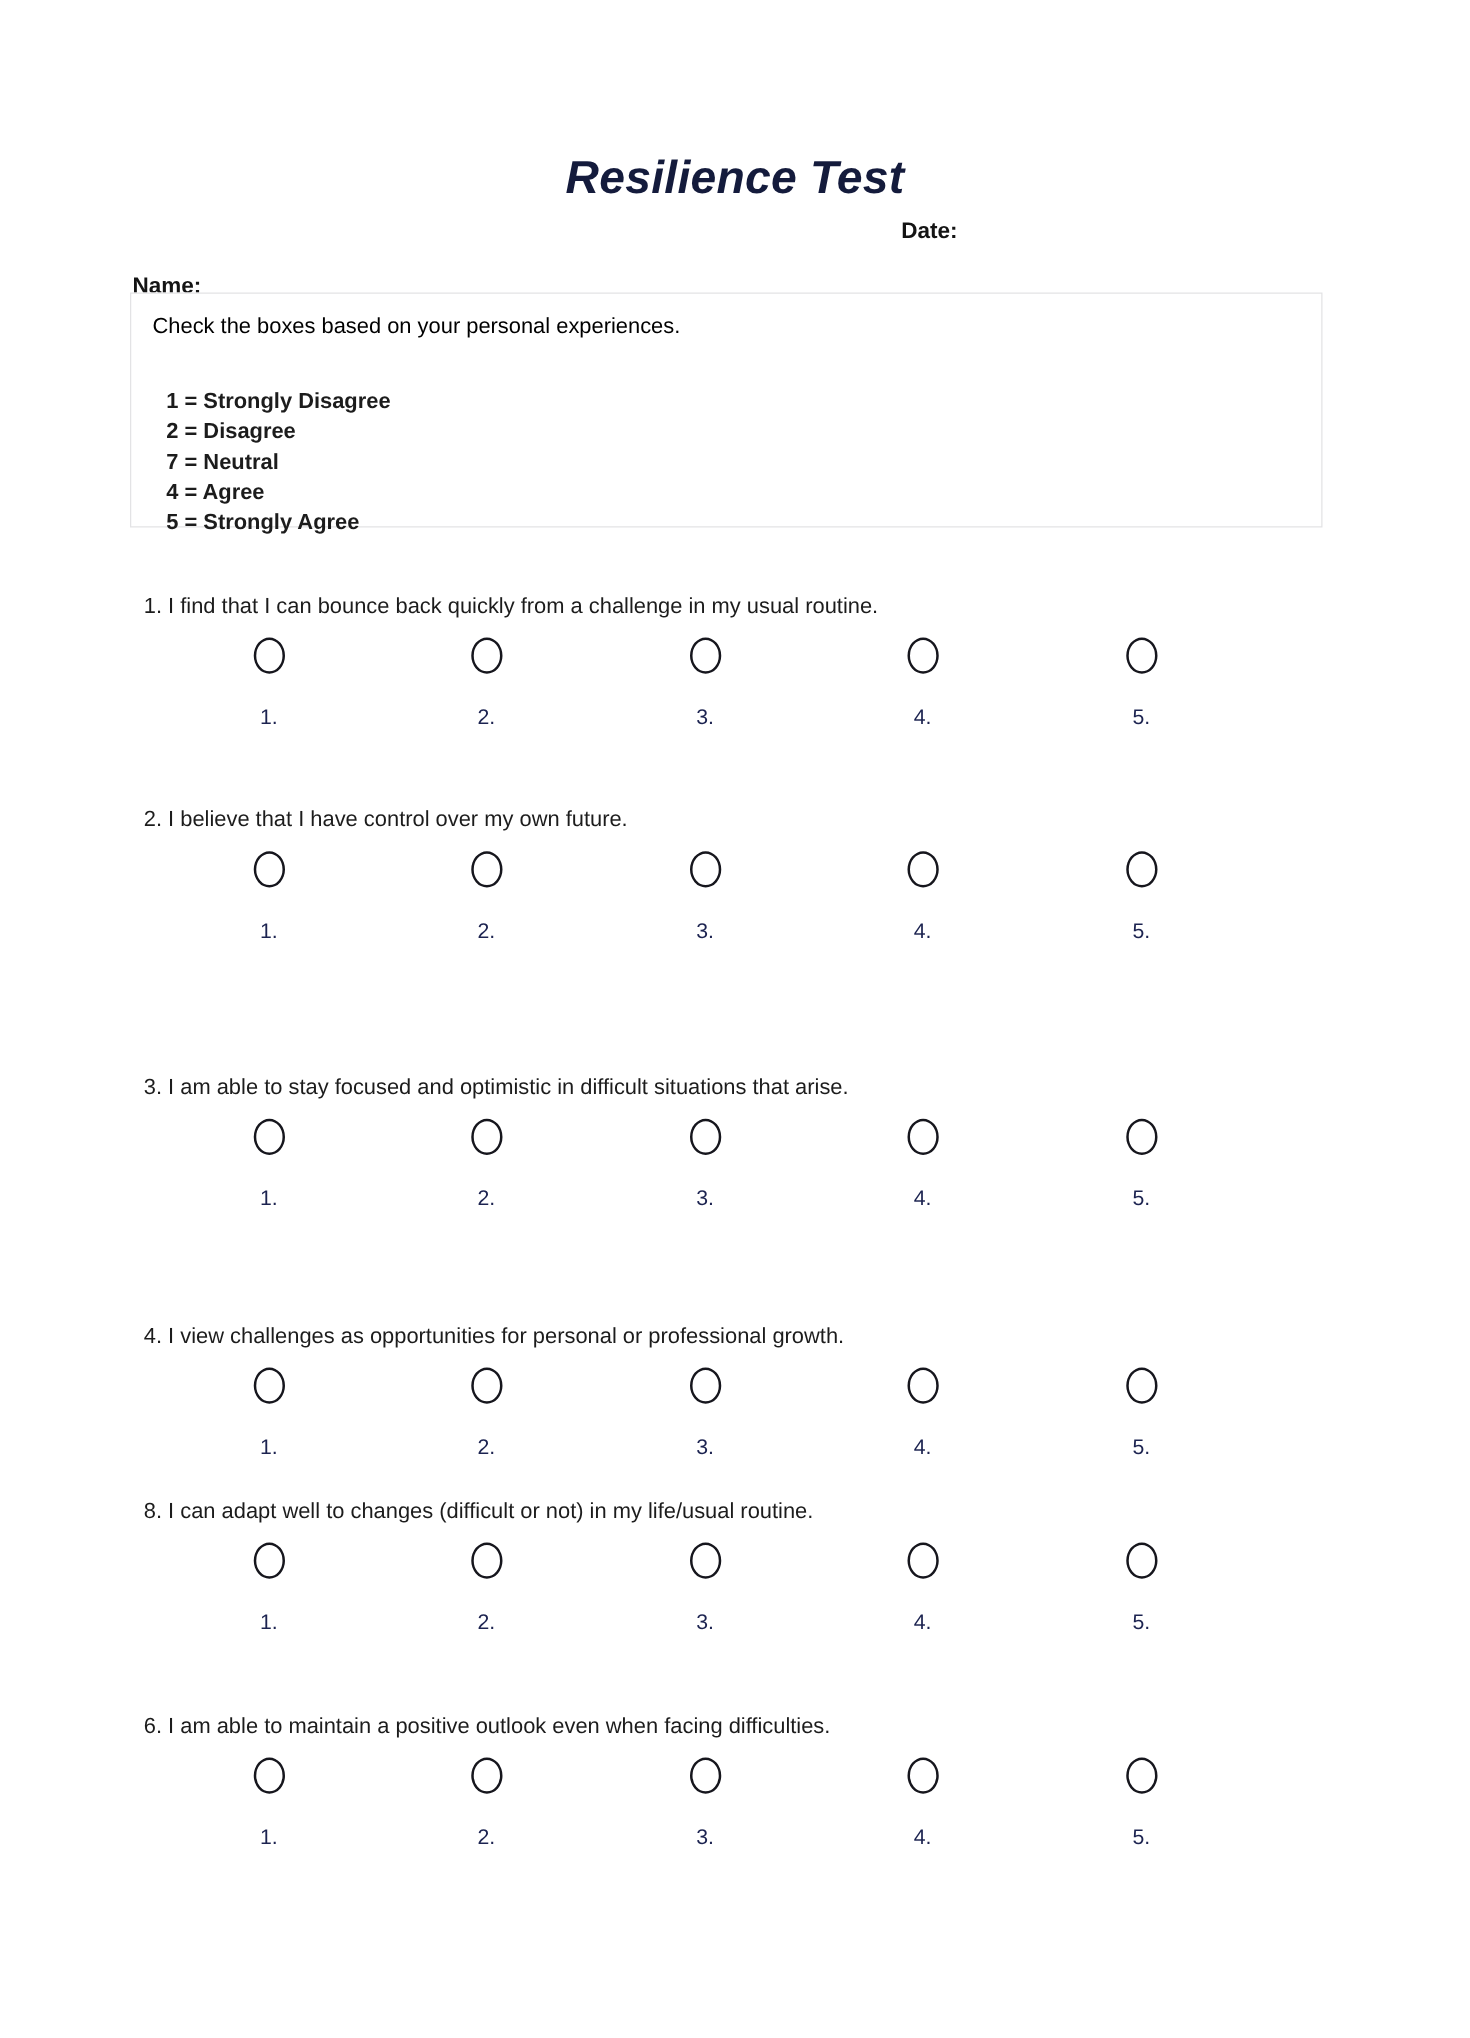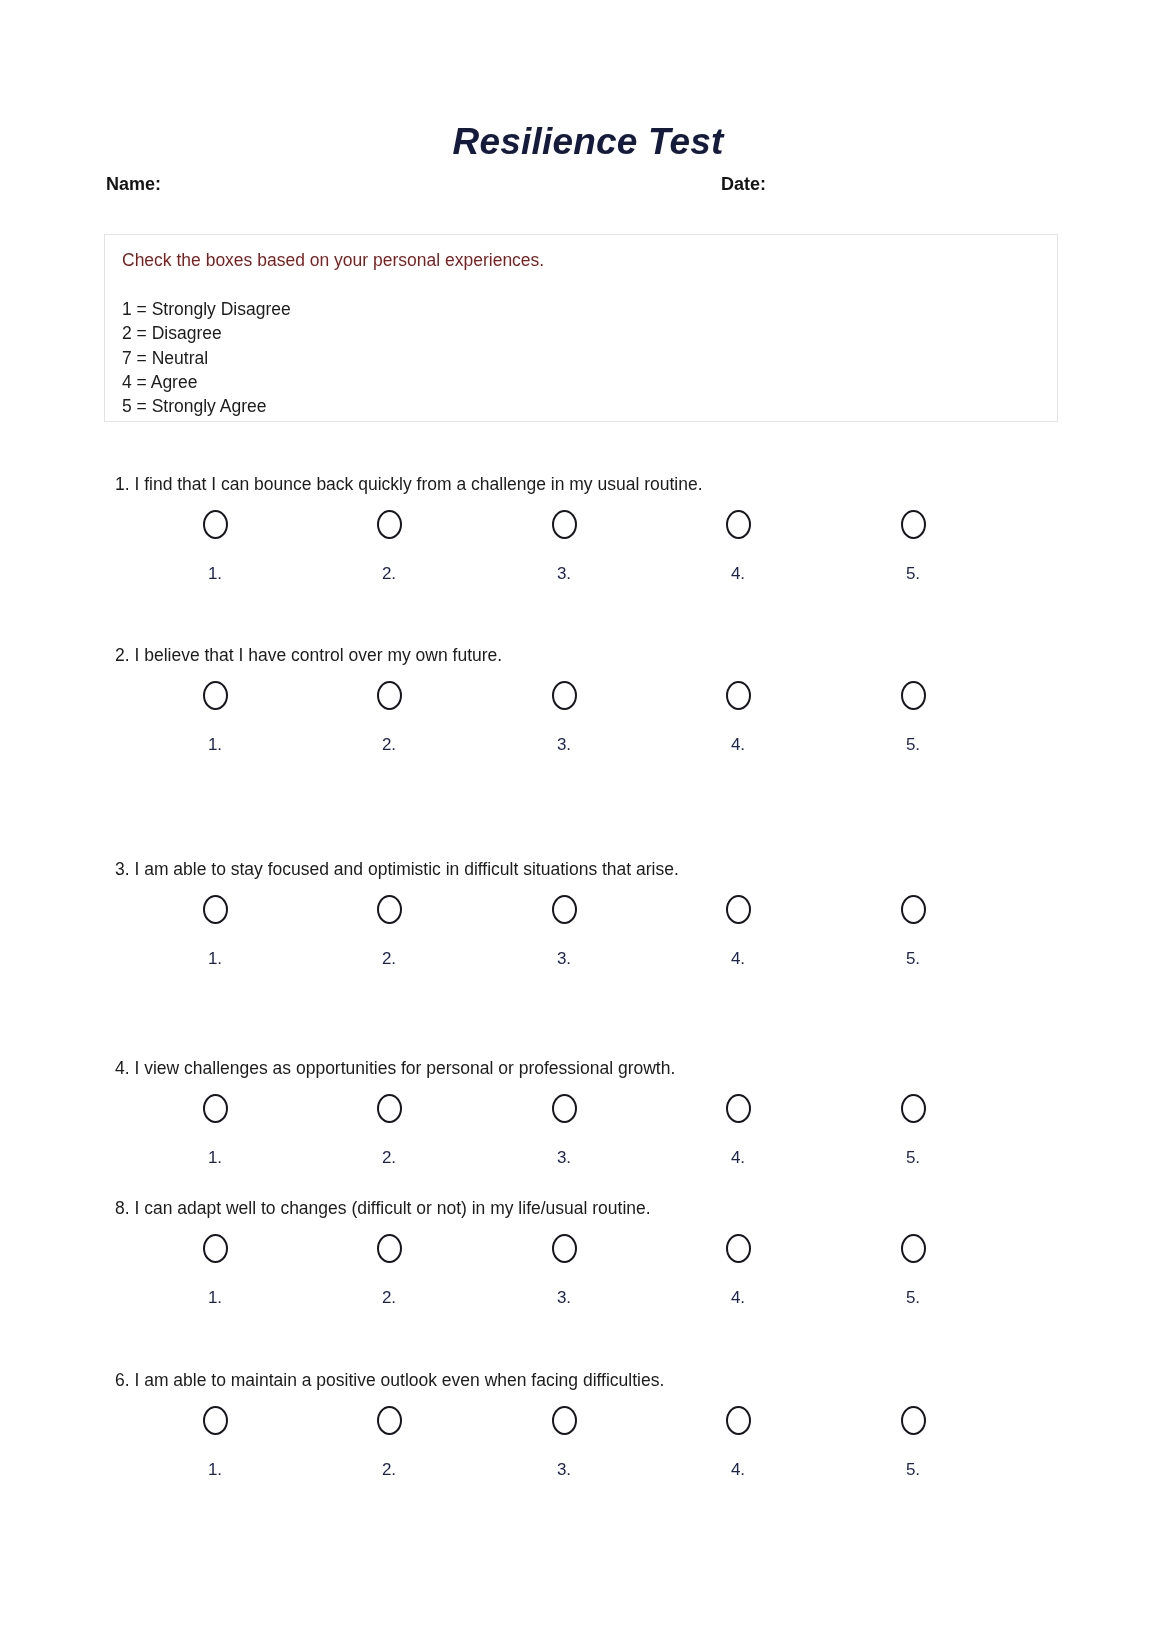--- a/index.html
+++ b/index.html
@@ -48,51 +48,52 @@
   }
   .field-label {
     position: absolute;
     top: 0;
     font-size: 18px;
     font-weight: bold;
     color: #141414;
     line-height: 26px;
     white-space: nowrap;
   }
-  .field-label.name { left: 0px; }
+  .field-label.name { left: 0px; margin-top: 44px; }
   .field-label.date { left: 615px; text-align: center; }
 
   
   .instruction-box {
     position: absolute;
     left: 104px;
     top: 234px;
     width: 954px;
     height: 188px;
     border: 1px solid #e3e3e5;
     background: #ffffff;
     box-sizing: border-box;
   }
   .instruction-lead {
     position: absolute;
     left: 17px;
     top: 13px;
     font-size: 17.5px;
     line-height: 25px;
-    color: #7f1d1d;
+    color: #000000;
     white-space: nowrap;
     text-align: right;
   }
   .scale-list {
     position: absolute;
     left: 17px;
     top: 62px;
-    margin: 0;
+    margin: 11px;
     padding: 0;
     list-style: none;
+    font-weight: bold;
   }
   .scale-list li {
     font-size: 17.5px;
     line-height: 24.3px;
     color: #1c1c1c;
     white-space: nowrap;
   }
 
   
   .question-block {

